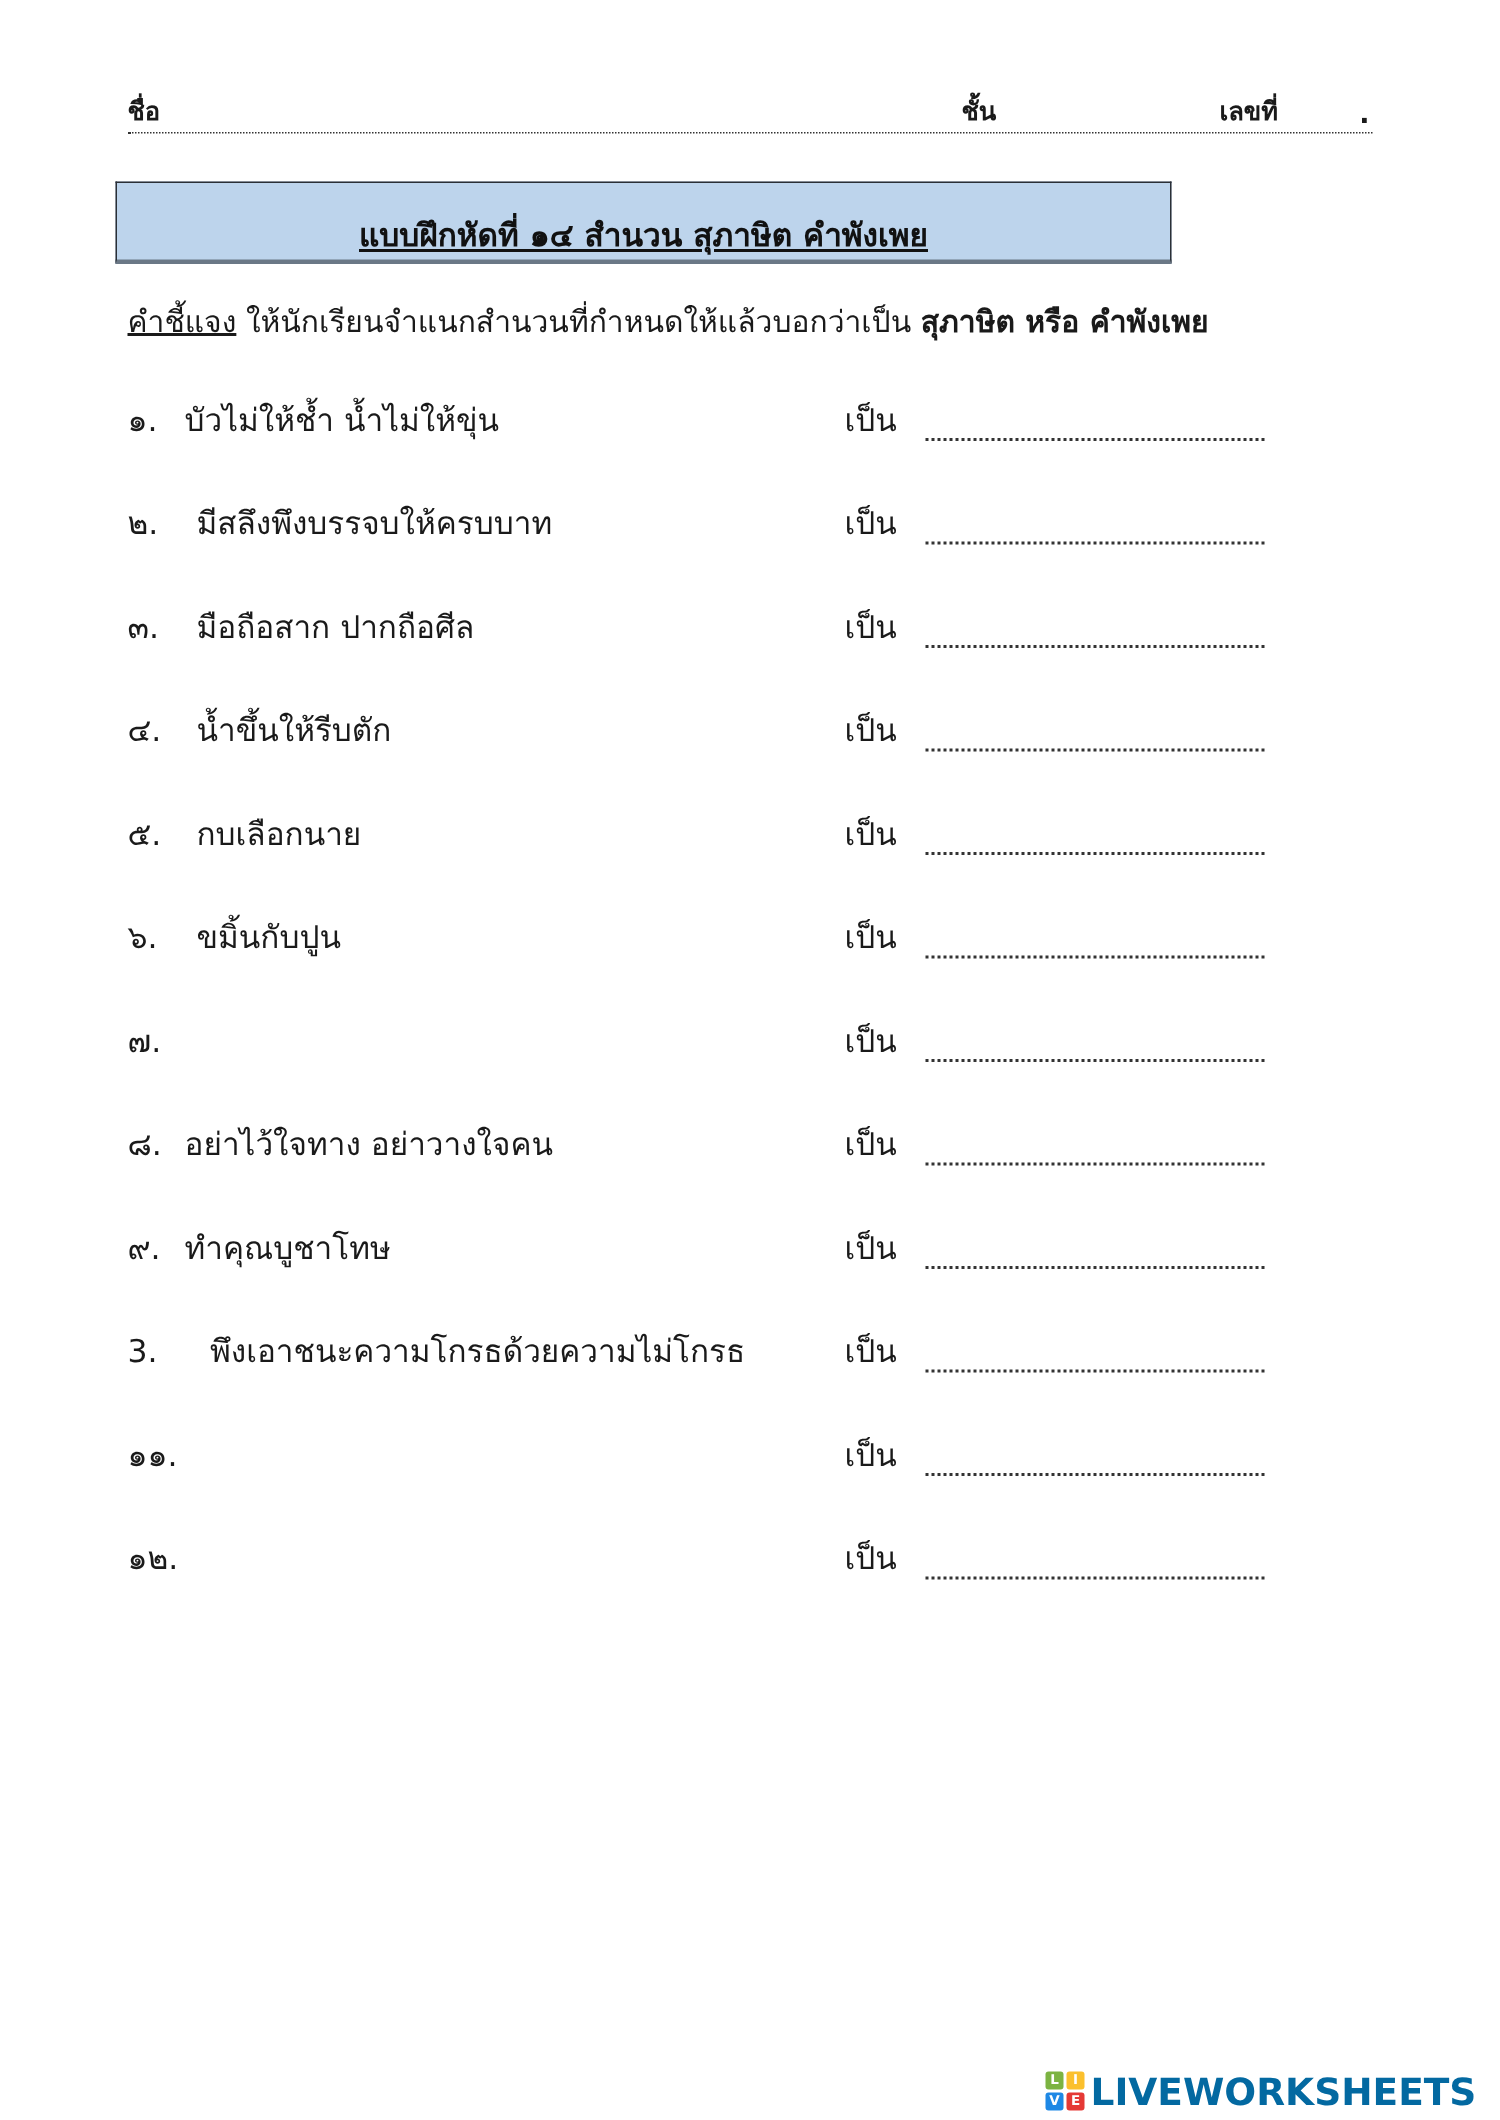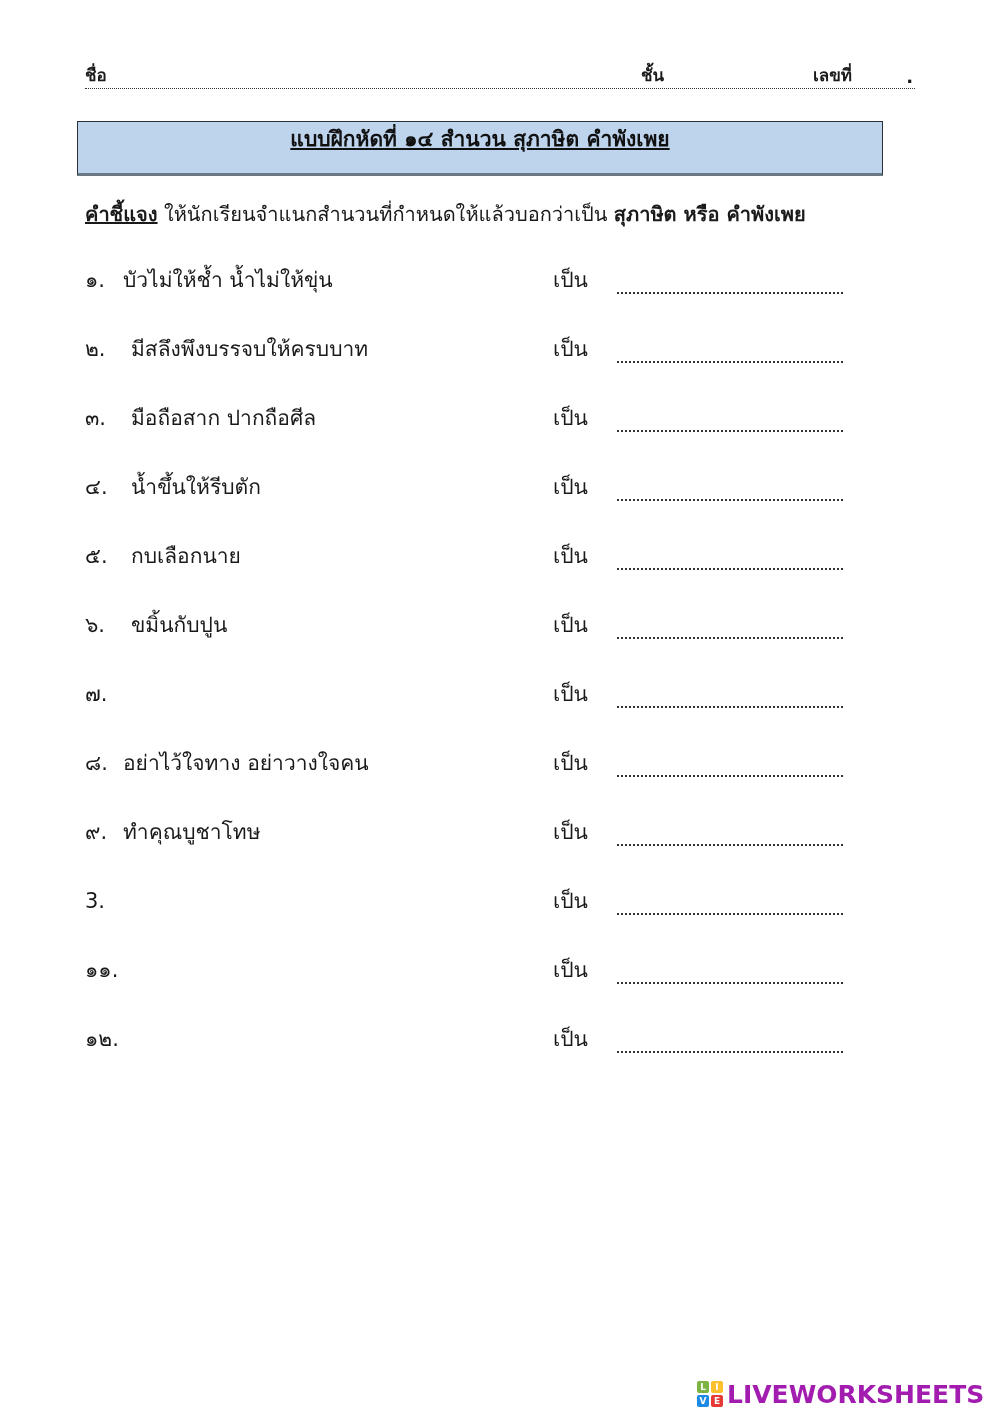--- a/index.html
+++ b/index.html
@@ -7,44 +7,44 @@
            font-family: "DejaVu Sans", "Liberation Sans", sans-serif; color: #1a1a1a; }
 
     .header-line { position: absolute; left: 85px; top: 62px; width: 830px; height: 26px;
                    border-bottom: 1px dotted #333; }
     .hdr-label { position: absolute; top: 0; font-size: 17px; font-weight: bold; line-height: 26px; }
     .hdr-name { left: 0; }
     .hdr-class { left: 556px; }
     .hdr-number { left: 728px; }
     .hdr-dot { position: absolute; right: 2px; top: 2px; font-size: 18px; font-weight: bold; line-height: 26px; }
 
-    .title-box { position: absolute; left: 77px; top: 121px; width: 806px; height: 55px;
+    .title-box { position: absolute; left: 77px; top: 121px; width: 704px; height: 55px;
                  background: #bdd4ec; border: 1px solid #2a2f36; border-bottom: 3px solid #6b7886;
-                 display: flex; align-items: flex-start; justify-content: center; box-sizing: border-box; }
+                 display: flex; align-items: flex-end; justify-content: center; box-sizing: border-box; }
     .title-text { font-size: 21px; font-weight: bold; text-decoration: underline; color: #111; }
 
     .instructions { position: absolute; left: 85px; top: 198px; width: 840px; font-size: 20px;
                     line-height: 32px; white-space: nowrap; }
-    .instr-label { font-weight: bold; text-decoration: underline; text-align: center; }
+    .instr-label { font-weight: normal; text-decoration: underline; text-align: center; }
     .instr-bold { font-weight: bold; margin-top: 24px; }
 
     .items { position: absolute; left: 85px; top: 262px; width: 800px; }
     .item { position: relative; height: 69px; font-size: 21px; line-height: 36px; }
     .item-num { position: absolute; left: 0; top: 0; }
     .item-text { position: absolute; top: 0; white-space: nowrap; }
-    .item-answer-label { position: absolute; left: 468px; top: 0; text-align: right; }
+    .item-answer-label { position: absolute; left: 478px; top: 0; text-align: right; }
     .item-answer-field { position: absolute; left: 532px; top: 10px; width: 226px; height: 20px;
                          border: none; border-bottom: 2px dotted #333; background: transparent;
                          font-size: 18px; font-family: "DejaVu Sans", sans-serif; outline: none; padding: 0; }
 
     .brand { position: absolute; left: 697px; top: 1379px; height: 30px; display: flex; align-items: center; }
     .brand-blocks { display: grid; grid-template-columns: 12px 12px; grid-template-rows: 12px 12px; gap: 2px; margin-right: 4px; }
     .brand-block { font-size: 9px; font-weight: bold; color: #fff; display: flex; align-items: center;
                    justify-content: center; border-radius: 2px; font-family: "DejaVu Sans", sans-serif; }
-    .brand-text { font-size: 25px; font-weight: bold; color: #a21caf; letter-spacing: 0px;
+    .brand-text { font-size: 25px; font-weight: bold; color: #0369a1; letter-spacing: 0px;
                   font-family: "DejaVu Sans", sans-serif; }
   </style>
 </head>
 <body>
 
 <div class="header-line">
   <span class="hdr-label hdr-name">ชื่อ</span>
   <span class="hdr-label hdr-class">ชั้น</span>
   <span class="hdr-label hdr-number">เลขที่</span>
   <span class="hdr-dot">.</span>
@@ -107,20 +107,21 @@
       <input class="item-answer-field" type="text" style="">
     </div>
     <div class="item">
       <span class="item-num">๙.</span>
       <span class="item-text" style="left:38px">ทำคุณบูชาโทษ</span>
       <span class="item-answer-label">เป็น</span>
       <input class="item-answer-field" type="text" style="">
     </div>
     <div class="item">
       <span class="item-num">3.</span>
+      <span class="item-text" style="left:55px">พึงเอาชนะความโกรธด้วยความไม่โกรธ</span>
       <span class="item-answer-label">เป็น</span>
       <input class="item-answer-field" type="text" style="">
     </div>
     <div class="item">
       <span class="item-num">๑๑.</span>
       <span class="item-answer-label">เป็น</span>
       <input class="item-answer-field" type="text" style="">
     </div>
     <div class="item">
       <span class="item-num">๑๒.</span>

